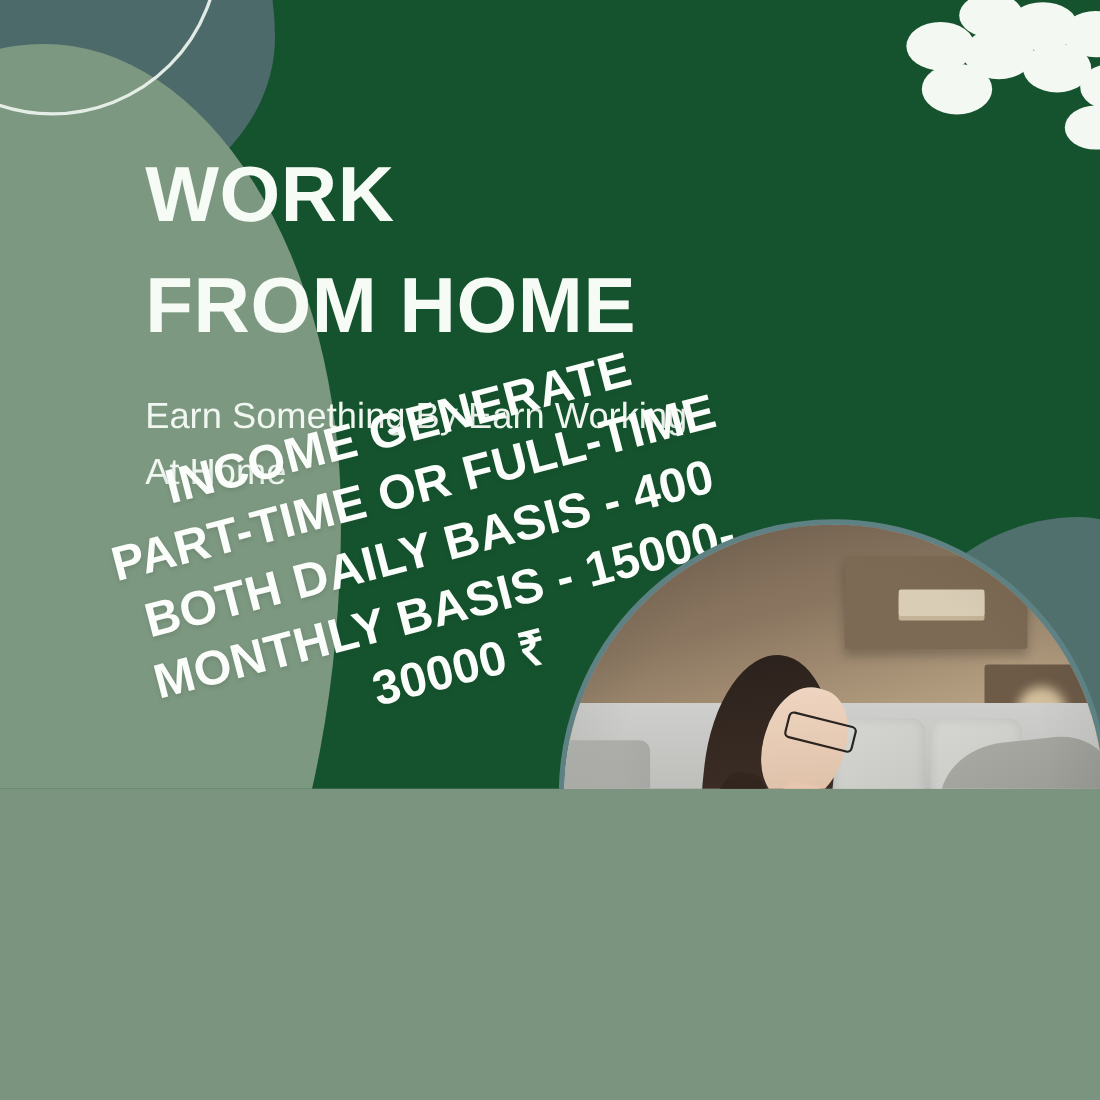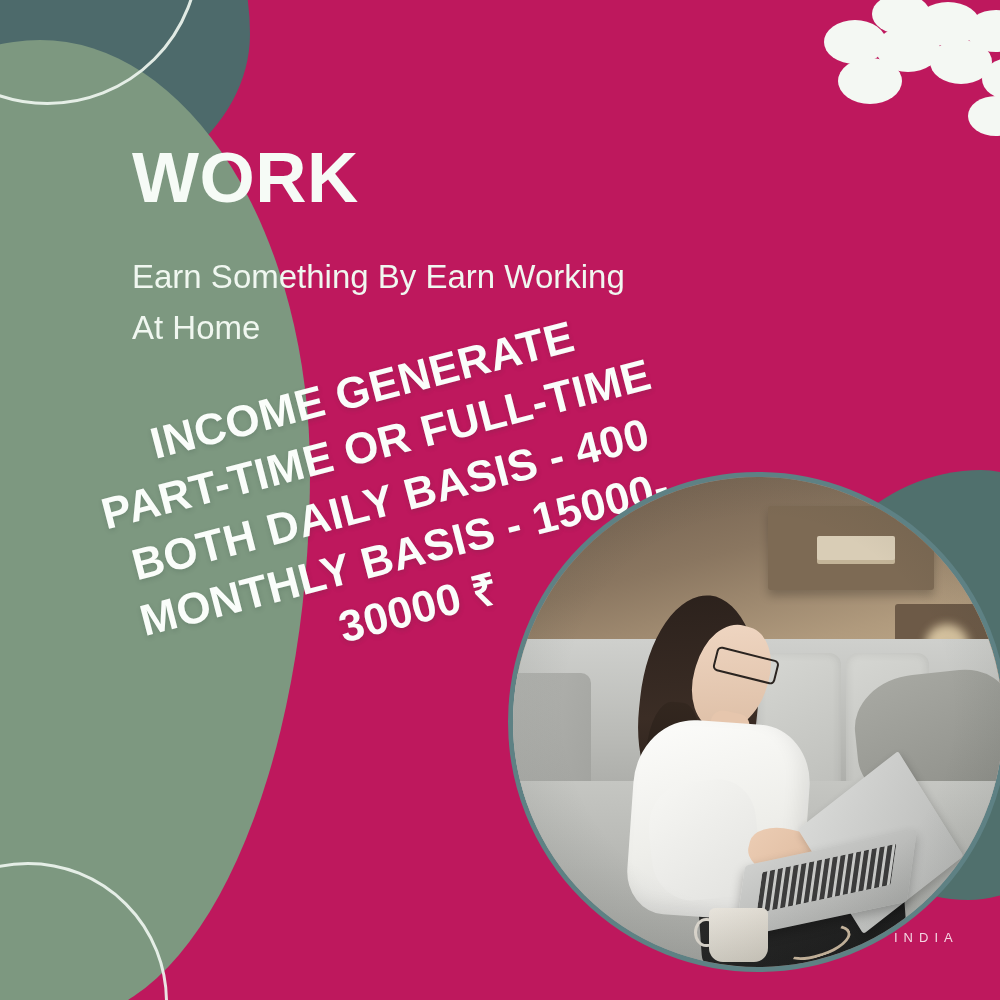--- a/index.html
+++ b/index.html
@@ -6,23 +6,23 @@
 
   html, body {
     width:1000px; height:1000px;
     overflow:hidden;
     background:#7b947f;
     font-family:"Liberation Sans", sans-serif;
   }
 
   #poster{
     position:relative;
-    width:1000px; height:1000px;
+    width:1000px; height:717px;
     overflow:hidden;
-    background:#be185d;
+    background:#14532d;
   }
 
   
   .bg-layer{ position:absolute; inset:0; }
 
   .blob-topleft{
     position:absolute;
     left:-150px; top:-190px;
     width:400px; height:400px;
     background:#4d6a6b;
@@ -312,20 +312,21 @@
         <div class="dot" style="left: 876px; top: 26px; width: 64px; height: 46px;"></div>
         <div class="dot" style="left: 930px; top: 40px; width: 62px; height: 44px;"></div>
         <div class="dot" style="left: 838px; top: 58px; width: 64px; height: 46px;"></div>
         <div class="dot" style="left: 982px; top: 58px; width: 58px; height: 42px;"></div>
         <div class="dot" style="left: 968px; top: 96px; width: 56px; height: 40px;"></div>
       </div>
   </div>
 
   <div class="headline">
     <div class="title-line">WORK</div>
+    <div class="title-line">FROM HOME</div>
     <div class="subtitle">Earn Something By Earn Working At Home</div>
   </div>
 
   <div class="offer">
     <div class="offer-line">INCOME GENERATE</div>
     <div class="offer-line">PART-TIME OR FULL-TIME</div>
     <div class="offer-line">BOTH DAILY BASIS - 400</div>
     <div class="offer-line">MONTHLY BASIS - 15000-</div>
     <div class="offer-line">30000 ₹</div>
   </div>

